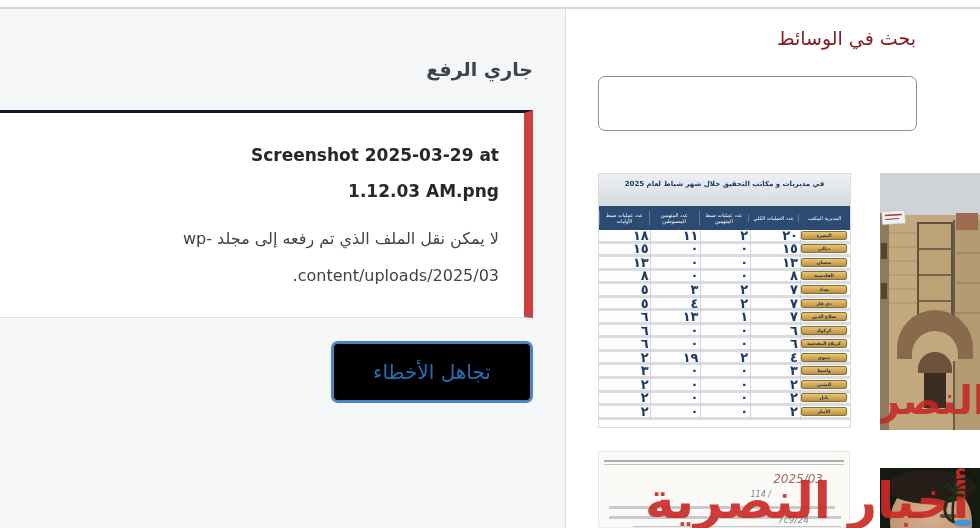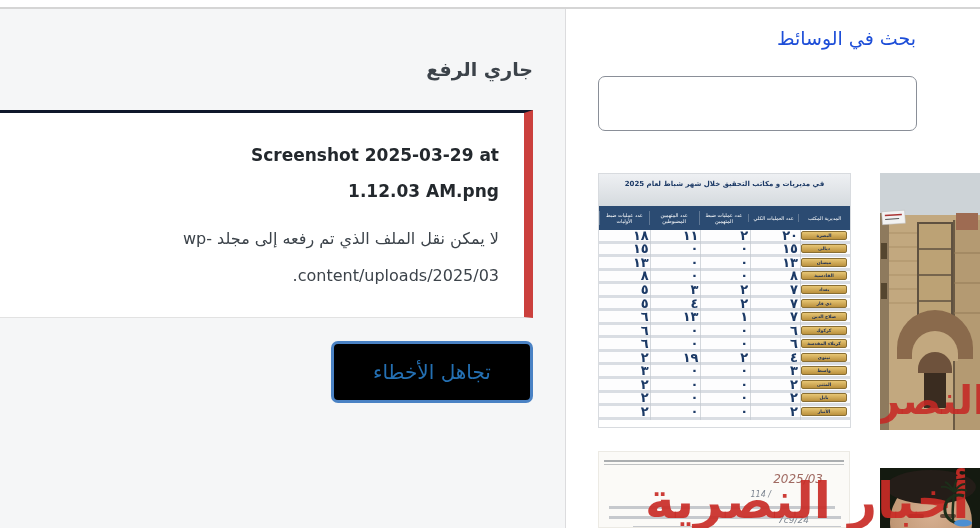--- a/index.html
+++ b/index.html
@@ -23,21 +23,21 @@
   }
   .file-name{font-size:17px;font-weight:bold;color:#23282d;line-height:36px;width:268px;margin-right:0;margin-left:auto;direction:ltr;text-align:right;}
   .error-message{font-size:16px;color:#3c434a;line-height:37px;margin-top:11px;}
   .dismiss-btn{
     position:absolute;right:447px;top:341px;width:202px;height:62px;
     background:#000000;border:3px solid #4a82c4;border-radius:7px;color:#2470b3;
     font-size:20px;font-family:"DejaVu Sans",sans-serif;direction:rtl;
     display:flex;align-items:center;justify-content:center;cursor:pointer;
   }
   
-  .search-label{position:absolute;right:64px;top:27px;font-size:19px;color:#1d4ed8;direction:rtl;}
+  .search-label{position:absolute;right:64px;top:27px;font-size:19px;color:#7f1d1d;direction:rtl;}
   .search-input{
     position:absolute;left:598px;top:76px;width:319px;height:55px;
     border:1px solid #8a8f98;border-radius:7px;background:#fff;font-size:18px;padding:0 12px;direction:rtl;
     font-family:"DejaVu Sans",sans-serif;
   }
   
   .thumb{position:absolute;overflow:hidden;}
   .thumb-table{left:598px;top:173px;width:253px;height:255px;background:#fff;border:1px solid #d8dbdf;}
   .tt-title{height:32px;background:linear-gradient(180deg,#eef0f3,#d5dade);color:#1c3a66;
     font-size:7px;font-weight:bold;line-height:10px;text-align:center;padding-top:5px;direction:rtl;}

